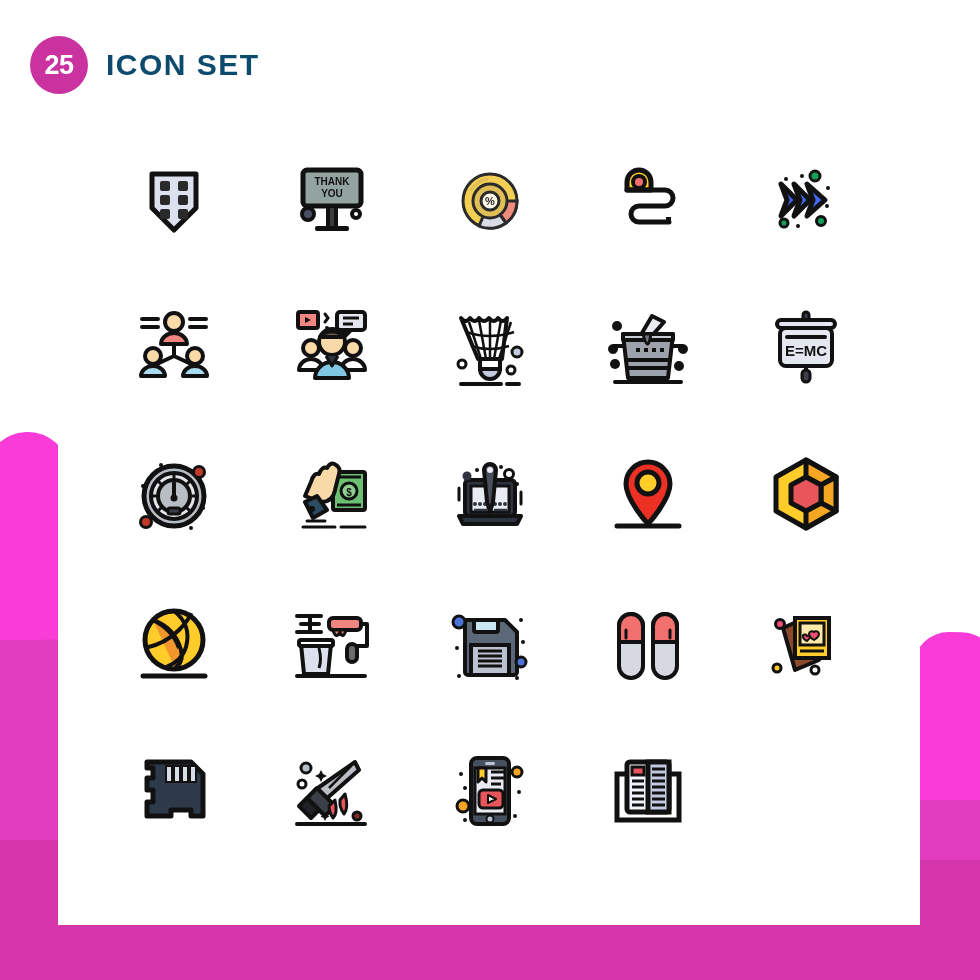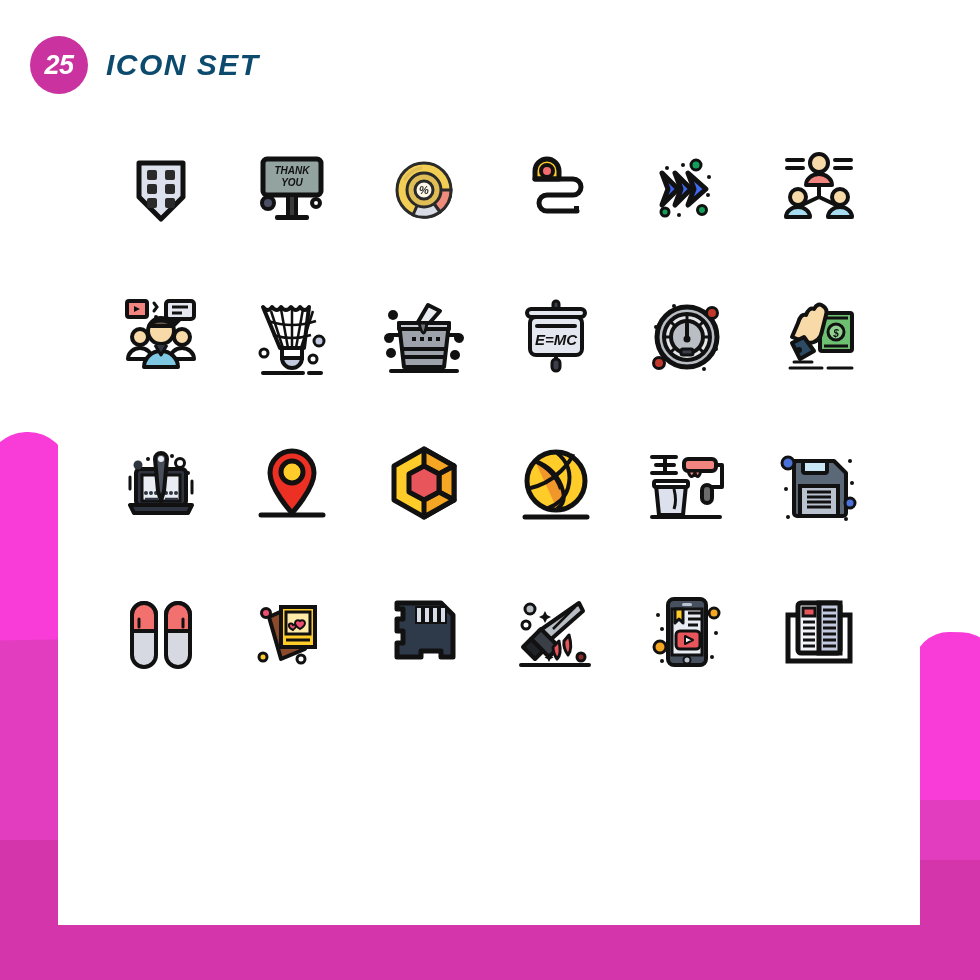--- a/index.html
+++ b/index.html
@@ -3,21 +3,21 @@
 <meta charset="utf-8">
 <style>
   html,body{margin:0;padding:0;}
   body{
     width:980px;height:980px;
     background:#ffffff;
     font-family:"Liberation Sans", sans-serif;
     overflow:hidden;
     position:relative;
   }
-  #stage{position:absolute;inset:0;width:980px;height:744px;font-style:italic;}
+  #stage{position:absolute;inset:0;width:980px;height:744px;}
 
   
   .deco{position:absolute;pointer-events:none;}
   .deco-left-top{
     left:-12px;top:432px;width:82px;height:220px;
     background:#F93BD8;
     border-top-left-radius:40px;border-top-right-radius:40px;
     transform:rotate(-1.2deg);
   }
   .deco-left-mid{
@@ -70,24 +70,24 @@
     font-size:27px;font-weight:bold;
     letter-spacing:-0.5px;
   }
   .set-title{
     font-size:30px;font-weight:bold;color:#0c4a6e;
     letter-spacing:1.5px;
   }
 
   
   .grid{
-    position:absolute;left:95px;top:114px;
+    position:absolute;left:95px;top:125px;
     width:790px;
     display:grid;
-    grid-template-columns:repeat(6,1fr);
+    grid-template-columns:repeat(5,1fr);
     grid-auto-rows:148px;
     z-index:5;
   }
   .cell{
     display:flex;align-items:center;justify-content:center;
   }
   .cell svg{display:block;}
 </style>
 </head>
 <body>

